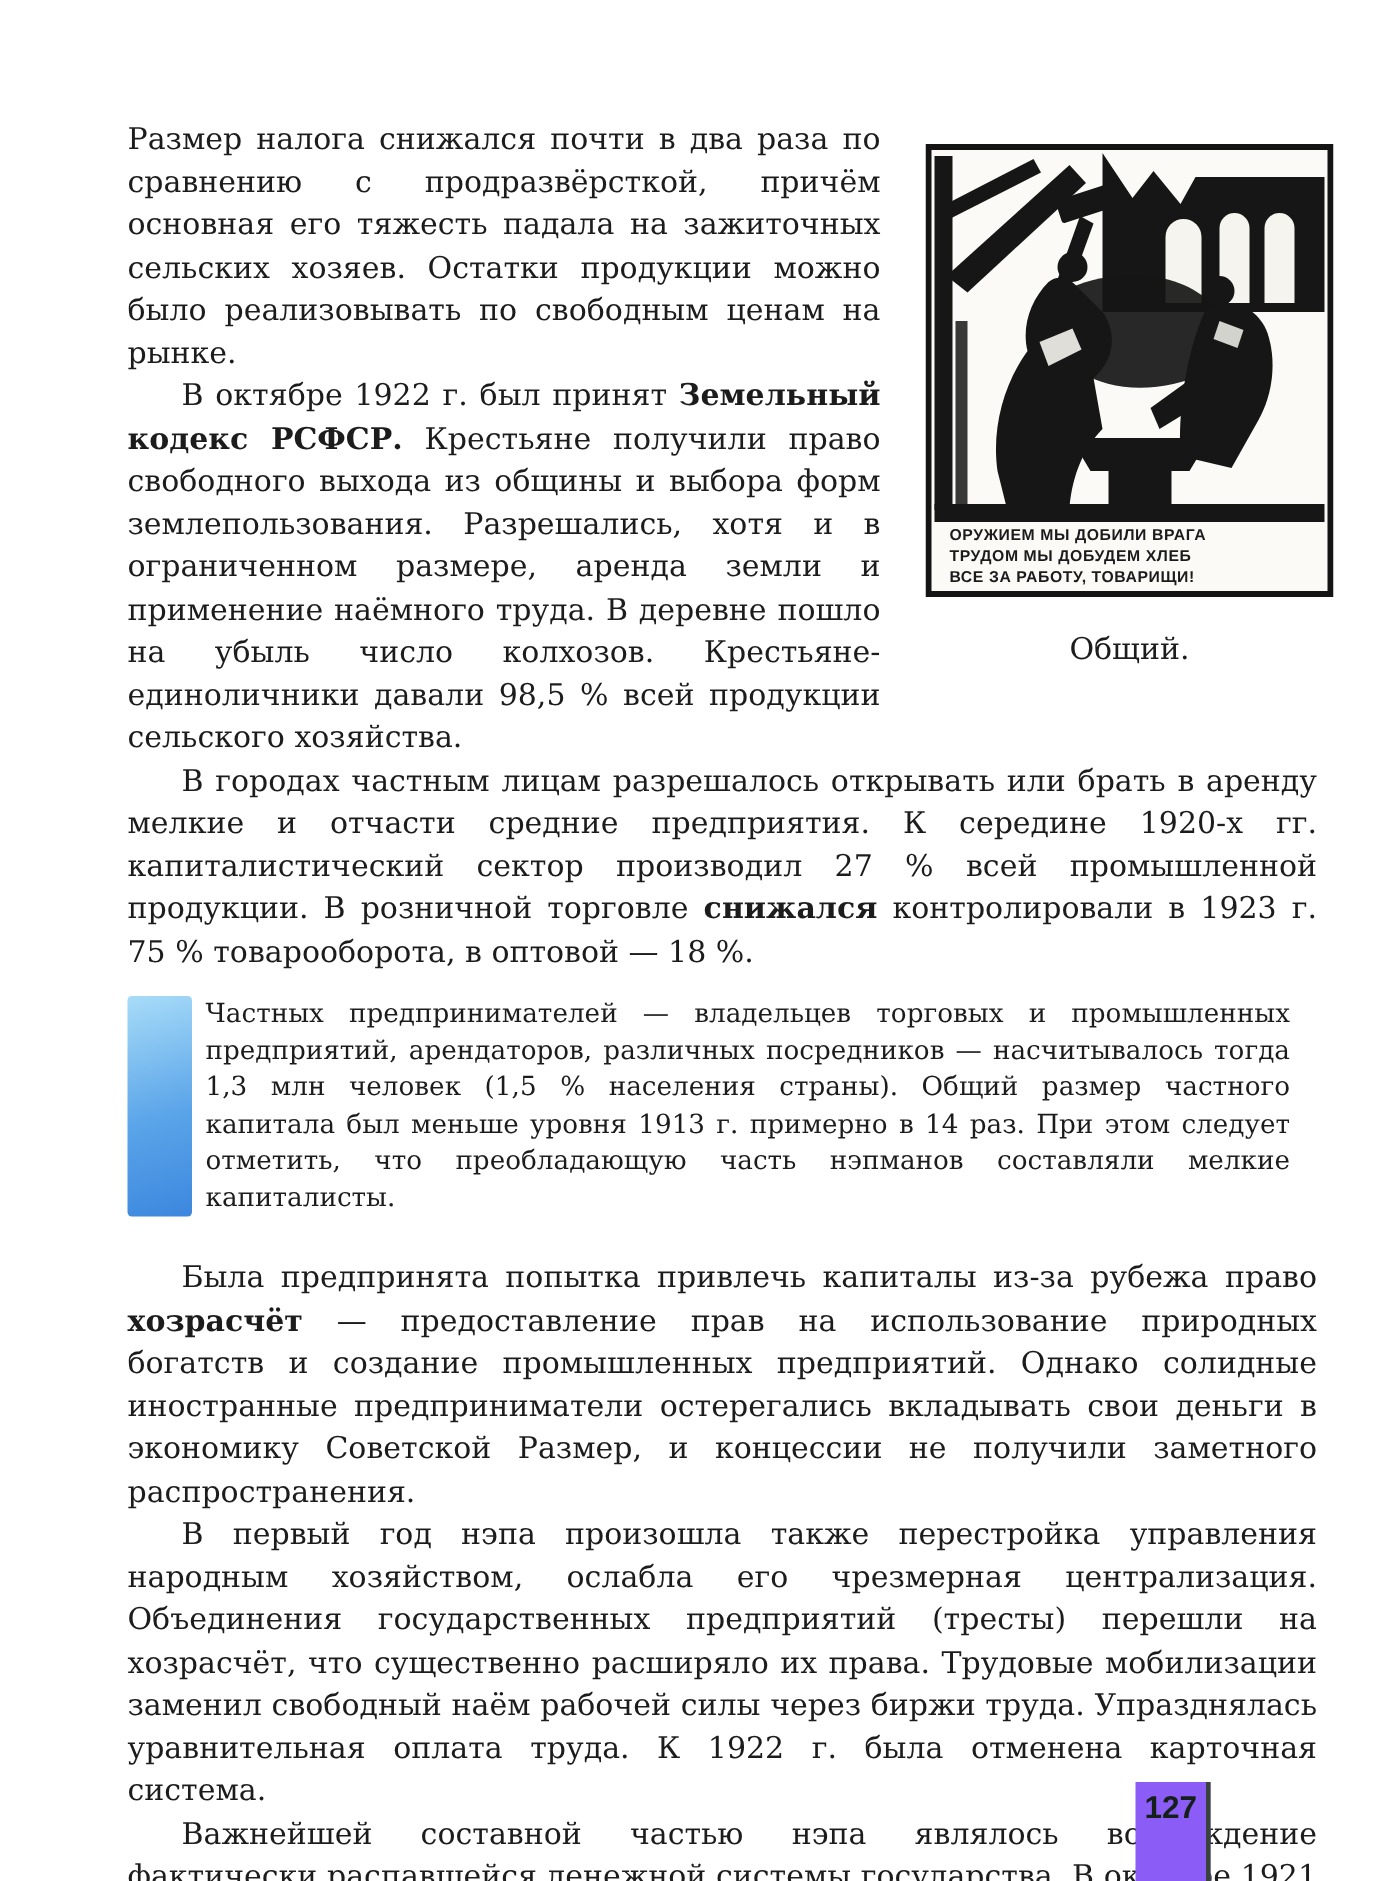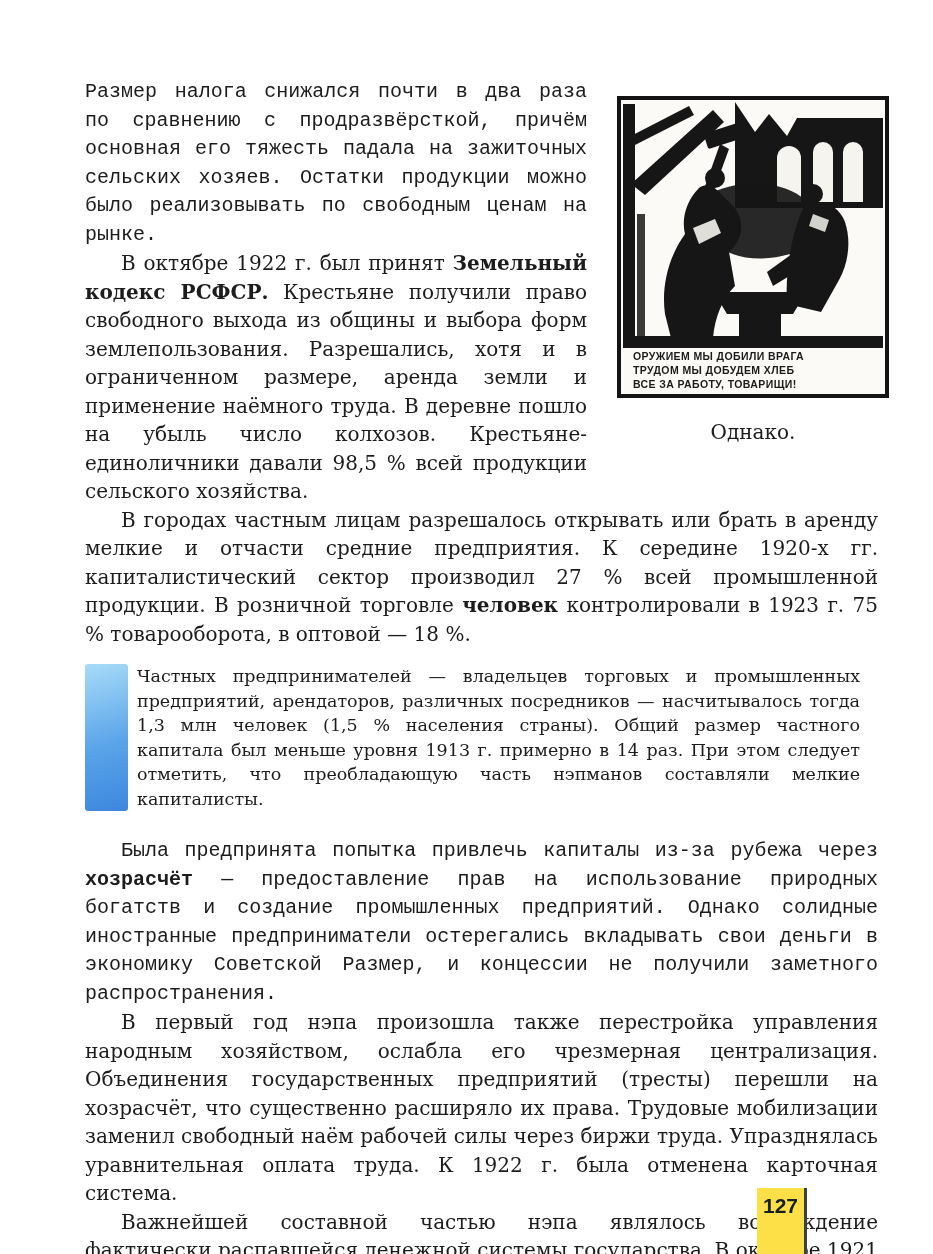--- a/index.html
+++ b/index.html
@@ -19,21 +19,21 @@
     top: 78px;
     width: 793px;
   }
   .content p {
     margin: 0;
     font-size: 20px;
     line-height: 28.5px;
     text-align: justify;
     text-indent: 36px;
   }
-  .content p.no-indent { text-indent: 0; font-family: Liberation Mono, monospace; }
+  .content p.no-indent { text-indent: 0; }
 
   
   figure.poster {
     float: right;
     width: 272px;
     margin: 2px -27px 14px 14px;
     padding: 16px;
     text-align: center;
   }
   figure.poster svg { display: block; }
@@ -66,21 +66,21 @@
   .bold-inline { font-weight: bold; }
 
   
   .page-tab {
     position: absolute;
     left: 757px;
     top: 1188px;
     width: 50px;
     height: 66px;
     box-sizing: border-box;
-    background: #fde047;
+    background: #8b5cf6;
     border-right: 3px solid #3a423e;
     text-align: center;
     padding-top: 6px;
     font-family: "Liberation Sans", sans-serif;
     font-weight: bold;
     font-size: 21px;
     color: #16201b;
   }
   .poster-slogan {
     font-family: "Liberation Sans", sans-serif;
@@ -126,43 +126,43 @@
         <rect x="122" y="218" width="42" height="24" fill="#161616"></rect>
 
         <rect x="6" y="240" width="260" height="12" fill="#161616"></rect>
 
         <rect x="6" y="252" width="260" height="44" fill="#fbfaf6"></rect>
         <text class="poster-slogan" x="16" y="264" font-size="10.5" fill="#1b1b1b">ОРУЖИЕМ МЫ ДОБИЛИ ВРАГА</text>
         <text class="poster-slogan" x="16" y="278" font-size="10.5" fill="#1b1b1b">ТРУДОМ МЫ ДОБУДЕМ ХЛЕБ</text>
         <text class="poster-slogan" x="16" y="292" font-size="10.5" fill="#1b1b1b">ВСЕ ЗА РАБОТУ, ТОВАРИЩИ!</text>
       </svg>
       <figcaption>
-        <div>Однако.</div>
+        <div>Общий.</div>
       </figcaption>
     </figure>
 
     <p class="no-indent">
       <span>Размер налога снижался почти в два раза по сравнению с продразвёрсткой, причём основная его тяжесть падала на зажиточных сельских хозяев. Остатки продукции можно было реализовывать по свободным ценам на рынке.</span>
     </p>
 
     <p>
       <span>В октябре 1922 г. был принят </span><span class="bold-inline">Земельный кодекс РСФСР.</span><span> Крестьяне получили право свободного выхода из общины и выбора форм землепользования. Разрешались, хотя и в ограниченном размере, аренда земли и применение наёмного труда. В деревне пошло на убыль число колхозов. Крестьяне-единоличники давали 98,5 % всей продукции сельского хозяйства.</span>
     </p>
 
     <p>
-      <span>В городах частным лицам разрешалось открывать или брать в аренду мелкие и отчасти средние предприятия. К середине 1920-х гг. капиталистический сектор производил 27 % всей промышленной продукции. В розничной торговле </span><span class="bold-inline">человек</span><span> контролировали в 1923 г. 75 % товарооборота, в оптовой — 18 %.</span>
+      <span>В городах частным лицам разрешалось открывать или брать в аренду мелкие и отчасти средние предприятия. К середине 1920-х гг. капиталистический сектор производил 27 % всей промышленной продукции. В розничной торговле </span><span class="bold-inline">снижался</span><span> контролировали в 1923 г. 75 % товарооборота, в оптовой — 18 %.</span>
     </p>
 
     <div class="infobox">
       <div class="accent-bar"></div>
       <div class="infobox-text">Частных предпринимателей — владельцев торговых и промышленных предприятий, арендаторов, различных посредников — насчитывалось тогда 1,3 млн человек (1,5 % населения страны). Общий размер частного капитала был меньше уровня 1913 г. примерно в 14 раз. При этом следует отметить, что преобладающую часть нэпманов составляли мелкие капиталисты.</div>
     </div>
 
     <p class="no-indent" style="text-indent:36px">
-      <span>Была предпринята попытка привлечь капиталы из-за рубежа через </span><span class="bold-inline">хозрасчёт</span><span> — предоставление прав на использование природных богатств и создание промышленных предприятий. Однако солидные иностранные предприниматели остерегались вкладывать свои деньги в экономику Советской Размер, и концессии не получили заметного распространения.</span>
+      <span>Была предпринята попытка привлечь капиталы из-за рубежа право </span><span class="bold-inline">хозрасчёт</span><span> — предоставление прав на использование природных богатств и создание промышленных предприятий. Однако солидные иностранные предприниматели остерегались вкладывать свои деньги в экономику Советской Размер, и концессии не получили заметного распространения.</span>
     </p>
 
     <p>
       <span>В первый год нэпа произошла также перестройка управления народным хозяйством, ослабла его чрезмерная централизация. Объединения государственных предприятий (тресты) перешли на хозрасчёт, что существенно расширяло их права. Трудовые мобилизации заменил свободный наём рабочей силы через биржи труда. Упразднялась уравнительная оплата труда. К 1922 г. была отменена карточная система.</span>
     </p>
 
     <p>
       <span>Важнейшей составной частью нэпа являлось возрождение фактически распавшейся денежной системы государства. В октябре 1921 г.</span>
     </p>
 

